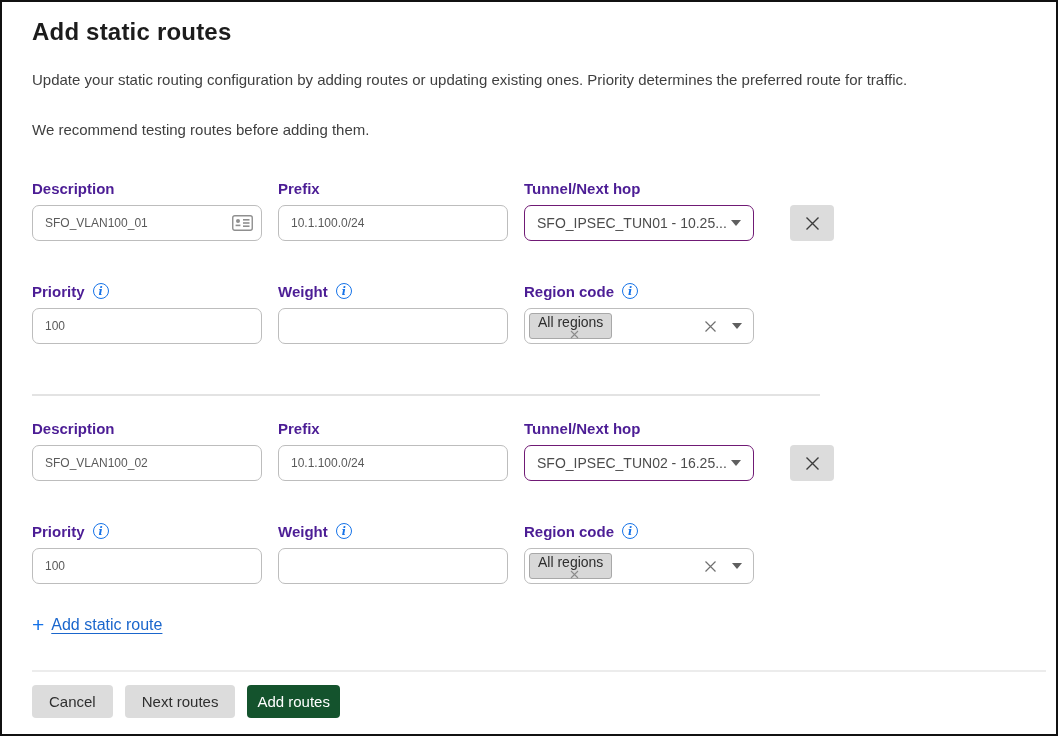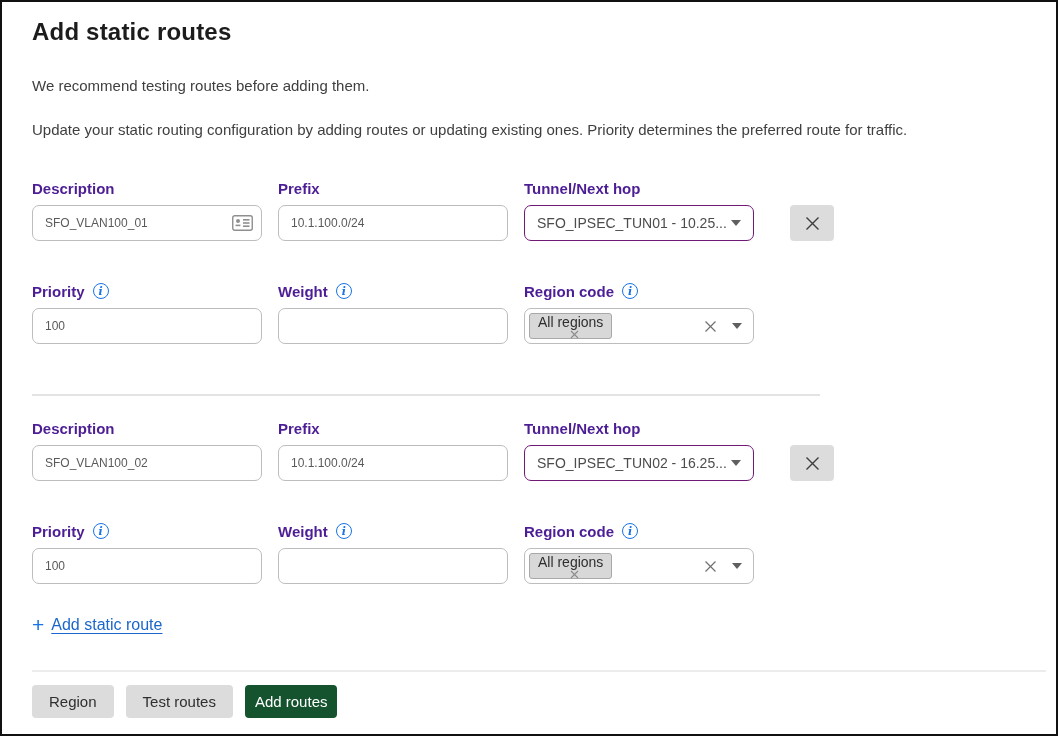--- a/index.html
+++ b/index.html
@@ -205,22 +205,22 @@
   button.btn.secondary { background: #dcdcdc; color: #2f2f2f; }
   button.btn.primary { background: #14532d; color: #ffffff; padding: 0 10px; }
 </style>
 </head>
 <body>
 
 <div class="frame">
   <div class="content">
 
     <h1 class="title">Add static routes</h1>
+    <p class="desc">Update your static routing configuration by adding routes or updating existing ones. Priority determines the preferred route for traffic.</p>
     <p class="desc second">We recommend testing routes before adding them.</p>
-    <p class="desc">Update your static routing configuration by adding routes or updating existing ones. Priority determines the preferred route for traffic.</p>
 
     
     <div class="route-group">
       <div class="form-row">
         <div class="field">
           <label>Description</label>
           <div class="input-wrap">
             <input class="text-input has-icon" type="text" value="SFO_VLAN100_01" style="">
             <span class="contact-icon">
               <svg width="21" height="16" viewBox="0 0 21 16">
@@ -360,18 +360,18 @@
     </div>
 
     <a class="add-route-link" href="#">
       <span class="plus">+</span>
       <span class="link-text">Add static route</span>
     </a>
   </div>
 
   <div class="footer">
     <div class="btn-row">
-      <button class="btn secondary">Region</button>
-      <button class="btn secondary">Test routes</button>
+      <button class="btn secondary">Cancel</button>
+      <button class="btn secondary">Next routes</button>
       <button class="btn primary">Add routes</button>
     </div>
   </div>
 </div>
 
 </body></html>

